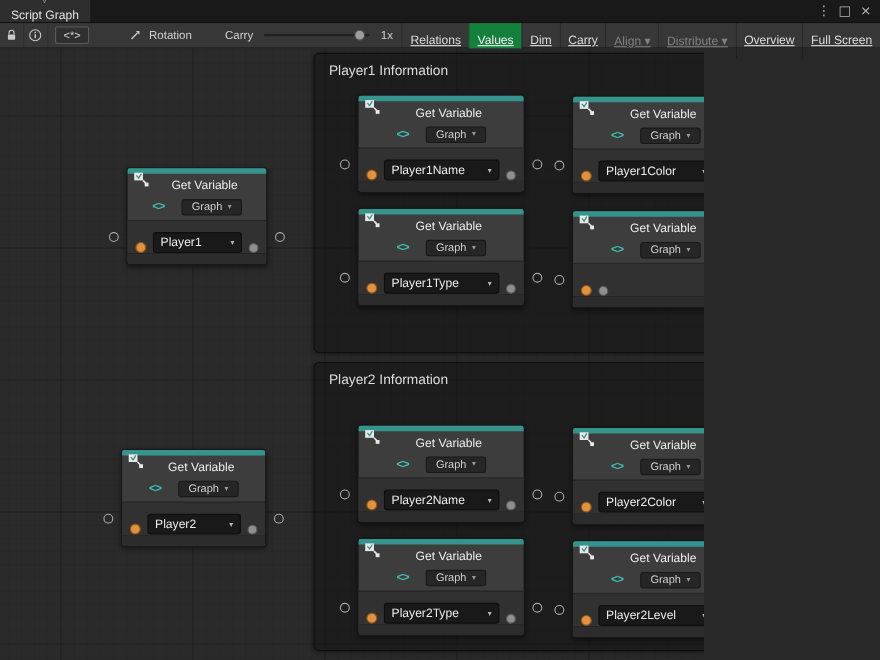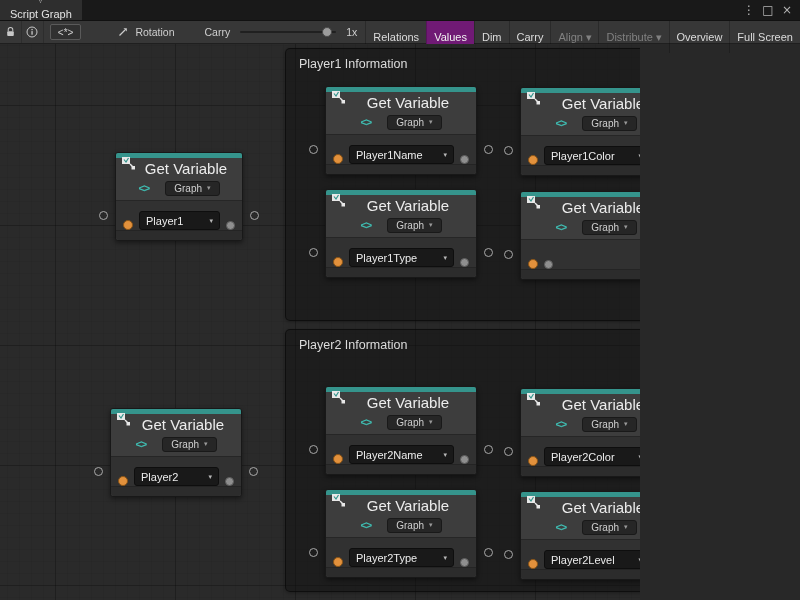--- a/index.html
+++ b/index.html
@@ -48,22 +48,23 @@
   .slider { position:relative; width:96px; height:2px; background:#202020; border-radius:1px; margin:0 4px; cursor:default; }
   .slider .thumb {
     position:absolute; top:-4px; left:82px; width:10px; height:10px;
     border-radius:50%; background:#9c9c9c; border:1px solid #4a4a4a;
   }
   .tb-spacer { flex:1; }
   .tb-btn {
     display:flex; align-items:center; padding:16px 7px; background:none; border:none;
     border-left:1px solid rgba(0,0,0,0.22); color:#dcdcdc; font-size:11px; cursor:default;
     white-space:nowrap;
-  }
-  .tb-btn.active { background:#701a75; color:#f0f0f0; }
+    text-decoration:underline;
+  }
+  .tb-btn.active { background:#15803d; color:#f0f0f0; }
   .tb-btn.disabled { color:#818181; }
 
   
   .canvas {
     position:relative; width:640px; height:556px;
     background-color:#2a2a2a;
     background-image:
       linear-gradient(to right, rgba(0,0,0,0.22) 1px, transparent 1px),
       linear-gradient(to bottom, rgba(0,0,0,0.22) 1px, transparent 1px),
       linear-gradient(to right, rgba(0,0,0,0.06) 1px, transparent 1px),
@@ -83,21 +84,21 @@
 
   
   .node {
     position:absolute; background:#3d3d3d; border:1px solid #181818; border-radius:3px;
     box-shadow:0 2px 5px rgba(0,0,0,0.45); height:89px;
   }
   .accent { height:5px; background:#35948c; border-radius:2px 2px 0 0; }
   .nicon { position:absolute; left:4px; top:2px; width:16px; height:16px; }
   .nhead {
     height:21px; display:flex; align-items:center; justify-content:center;
-    font-size:15px; color:#ececec; padding-left:18px; padding-right:4px;
+    font-size:11px; color:#ececec; padding-left:18px; padding-right:4px;
   }
   .nsub { height:21px; display:flex; align-items:center; justify-content:center; gap:6px; padding-bottom:3px; }
   .code-icon { color:#3fbdb2; font-weight:bold; font-size:11px; letter-spacing:-1px; }
   .graph-btn {
     background:#262626; border:1px solid #191919; border-radius:3px; color:#cfcfcf;
     font-size:10px; padding:1px 8px; display:flex; align-items:center; gap:5px; cursor:default;
     font-family:"Liberation Sans","DejaVu Sans",sans-serif;
     margin-left:10px;
   }
   .graph-btn::after { content:"▾"; font-size:7px; color:#9a9a9a; }

